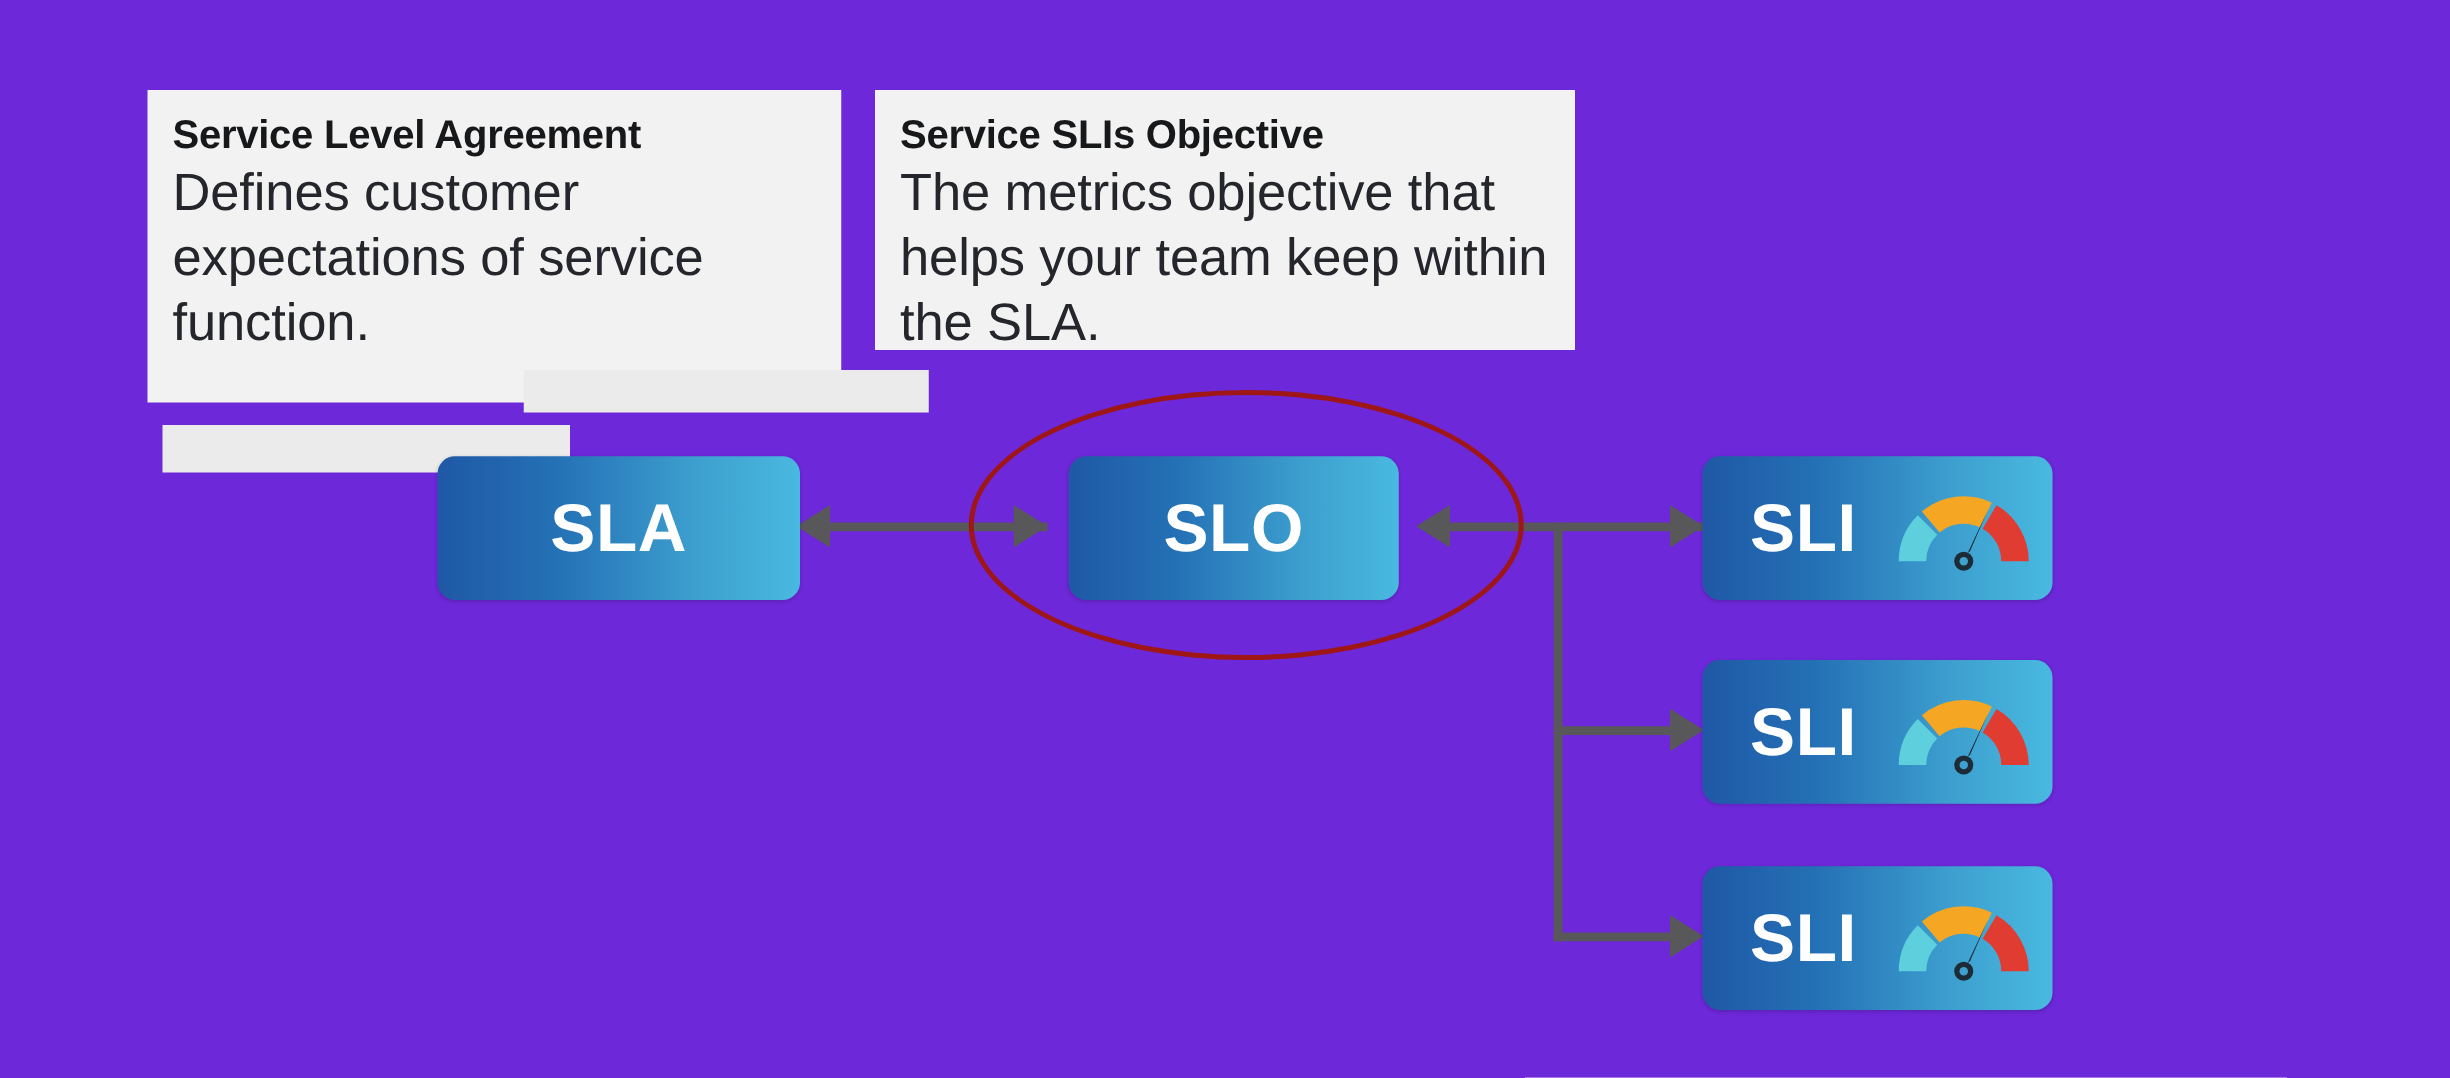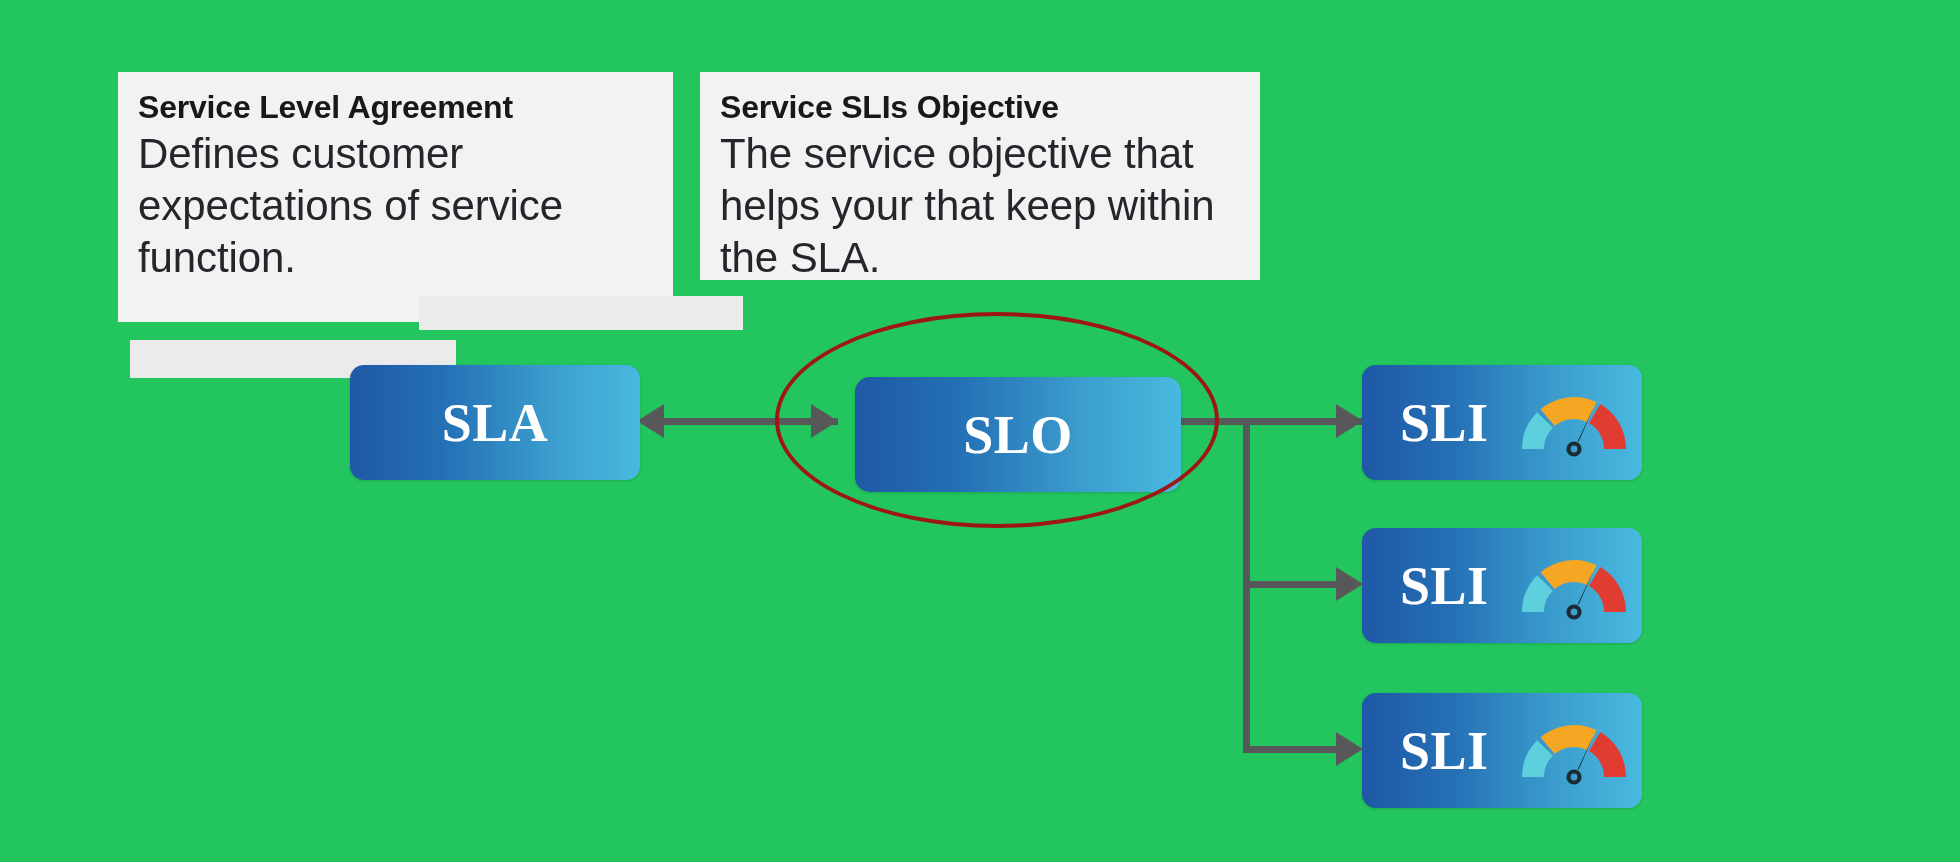--- a/index.html
+++ b/index.html
@@ -14,21 +14,21 @@
     overflow: hidden;
     font-family: "Liberation Sans", sans-serif;
     -webkit-font-smoothing: antialiased;
   }
 
   #canvas {
     position: absolute;
     left: 0; top: 0;
     width: 1960px;
     height: 862px;
-    background: #22c55e;
+    background: #6d28d9;
   }
 
   
   .card {
     position: absolute;
     background: #f2f2f2;
     box-sizing: border-box;
     padding: 16px 20px 14px 20px;
   }
   .card-title {
@@ -63,21 +63,20 @@
   }
   .node-blue {
     background: linear-gradient(90deg, #1f58a6 0%, #2470b5 32%, #3da0cf 72%, #49b9e0 100%);
   }
   .node-label {
     font-size: 54px;
     font-weight: bold;
     color: #ffffff;
     letter-spacing: 0.5px;
     line-height: 1;
-    font-family: Liberation Serif, serif;
   }
   .node-sla .node-label,
   .node-slo .node-label {
     width: 100%;
     text-align: center;
   }
   .node-sli .node-label {
     margin-left: 38px;
   }
   .gauge-wrap {
@@ -127,21 +126,21 @@
 
   <div class="card" style="left:118px; top:72px; width:555px; height:250px;">
     <div class="card-title">Service Level Agreement</div>
     <div class="card-body">Defines customer expectations of service function.</div>
     <div class="redact" style="left:301px; top:224px; width:324px; height:34px;"></div>
     <div class="redact" style="left:12px; top:268px; width:326px; height:38px;"></div>
   </div>
 
   <div class="card" style="left:700px; top:72px; width:560px; height:208px;">
     <div class="card-title">Service SLIs Objective</div>
-    <div class="card-body">The service objective that helps your that keep within the SLA.</div>
+    <div class="card-body">The metrics objective that helps your team keep within the SLA.</div>
   </div>
 
 
   <div class="line-h" style="left:664px; top:418px; width:174px;"></div>
   <div class="arrowhead arrow-left" style="left:637px; top:404px;"></div>
   <div class="arrowhead arrow-right" style="left:811px; top:404px;"></div>
 
   <div class="line-h" style="left:1160px; top:418px; width:245px;"></div>
   <div class="arrowhead arrow-left" style="left:1133px; top:404px;"></div>
 
@@ -152,21 +151,21 @@
   <div class="line-h" style="left:1243px; top:581px; width:100px;"></div>
   <div class="arrowhead arrow-right" style="left:1336px; top:567px;"></div>
 
   <div class="line-h" style="left:1243px; top:746px; width:100px;"></div>
   <div class="arrowhead arrow-right" style="left:1336px; top:732px;"></div>
 
   <div class="node node-blue node-sla" style="left:350px; top:365px; width:290px; height:115px;">
     <span class="node-label">SLA</span>
   </div>
 
-  <div class="node node-blue node-slo" style="left:855px; top:377px; width:326px; height:115px;border-radius:15px;">
+  <div class="node node-blue node-slo" style="left:855px; top:365px; width:264px; height:115px;">
     <span class="node-label">SLO</span>
   </div>
 
   <div class="node node-blue node-sli" style="left:1362px; top:365px; width:280px; height:115px;">
     <span class="node-label">SLI</span>
     <span class="gauge-wrap">
       <svg width="118" height="74" viewBox="0 0 118 74" aria-hidden="true">
         <g transform="translate(59,63)">
           <path d="M -52 0 A 52 52 0 0 1 -36.8 -36.8 L -21.2 -21.2 A 30 30 0 0 0 -30 0 Z" fill="#5ecfdd"></path>
           <path d="M -33.5 -39.8 A 52 52 0 0 1 22.5 -46.9 L 13 -27 A 30 30 0 0 0 -19.3 -23 Z" fill="#f5a623"></path>

